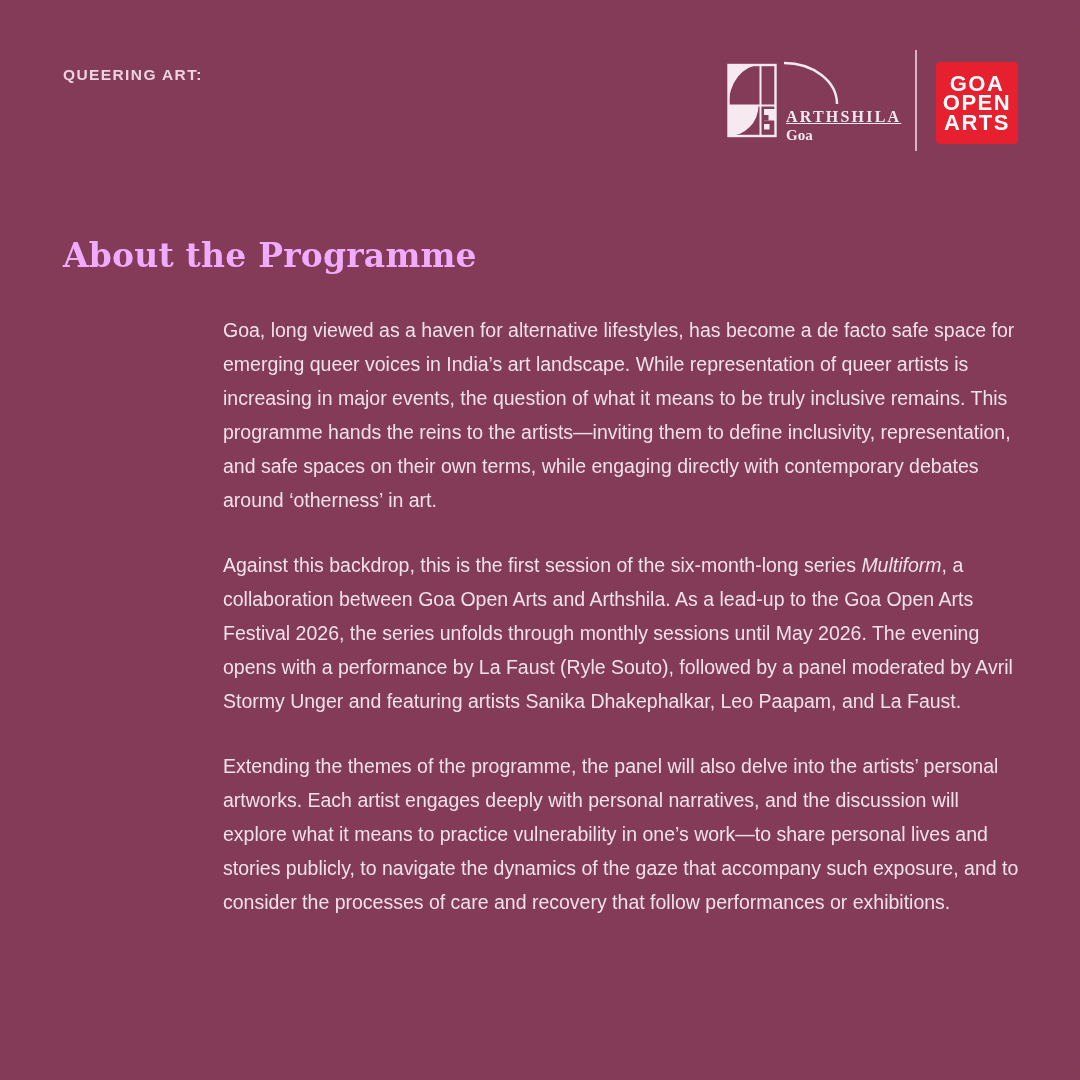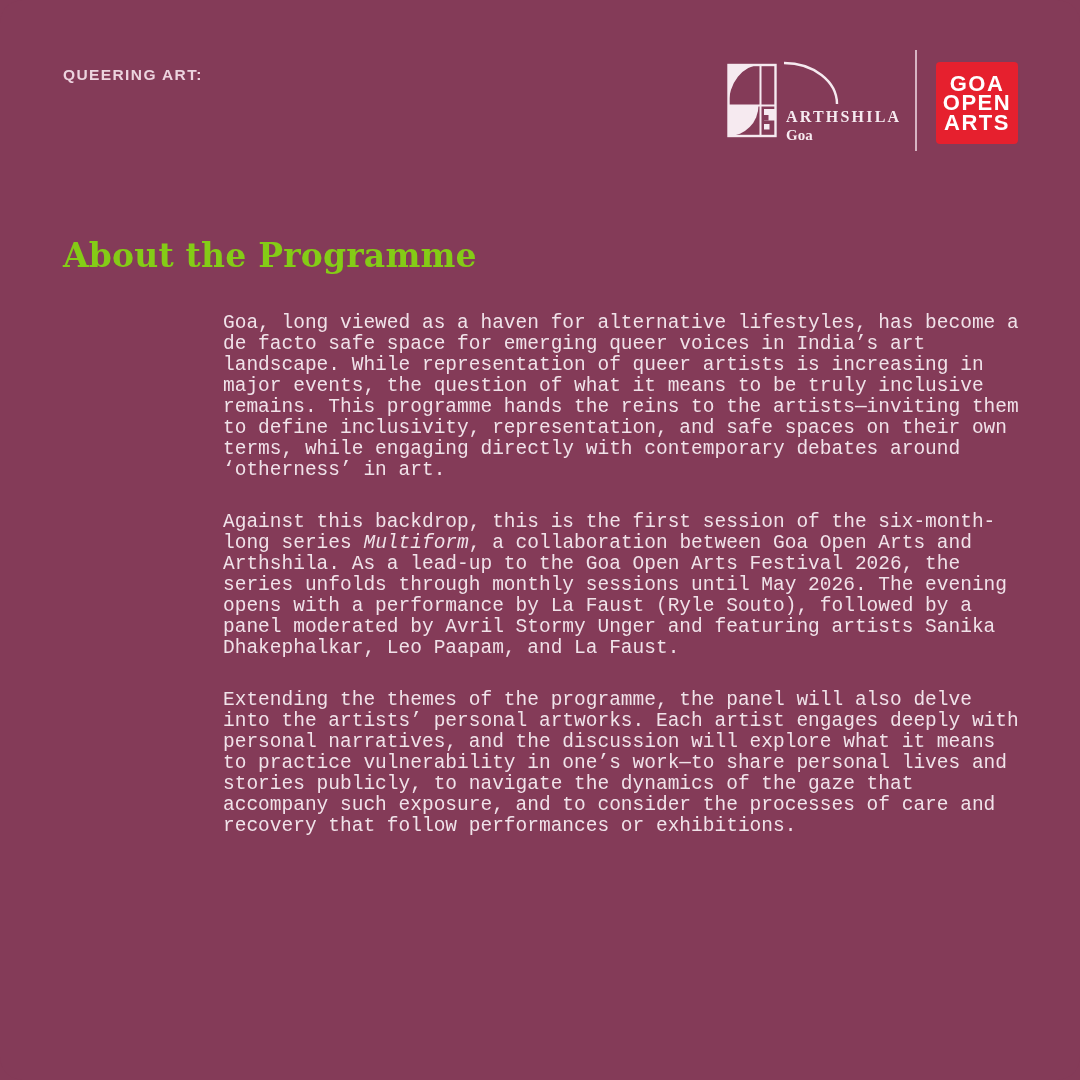--- a/index.html
+++ b/index.html
@@ -42,20 +42,21 @@
     left: 59px;
     top: 48px;
     color: #F6EAF0;
   }
   .arthshila-name {
     font-family: "Liberation Serif", serif;
     font-weight: bold;
     font-size: 16px;
     letter-spacing: 2.2px;
     white-space: nowrap;
+    text-decoration: underline;
   }
   .arthshila-goa {
     font-family: "Liberation Serif", serif;
     font-weight: bold;
     font-size: 15px;
     margin-top: 1px;
   }
   .logo-divider {
     position: absolute;
     left: 915px;
@@ -86,33 +87,32 @@
   }
   
   .page-title {
     position: absolute;
     left: 63px;
     top: 236px;
     margin: 0;
     font-family: "DejaVu Serif", serif;
     font-weight: bold;
     font-size: 33px;
-    color: #84cc16;
+    color: #f0abfc;
     letter-spacing: 0.2px;
   }
   
   .body-text {
     position: absolute;
     left: 223px;
     top: 313px;
     width: 802px;
     color: #F0E2E9;
     font-size: 19.5px;
-    line-height: 21px;
-    font-family: Liberation Mono, monospace;
+    line-height: 34px;
   }
   .body-text p { margin: 0 0 31px 0; }
   .body-text em { font-style: italic; }
 </style>
 </head>
 <body style="background: rgb(132, 59, 88);">
 
 <div class="canvas" style="background: rgb(132, 59, 88);">
 
   <div class="header-title">

